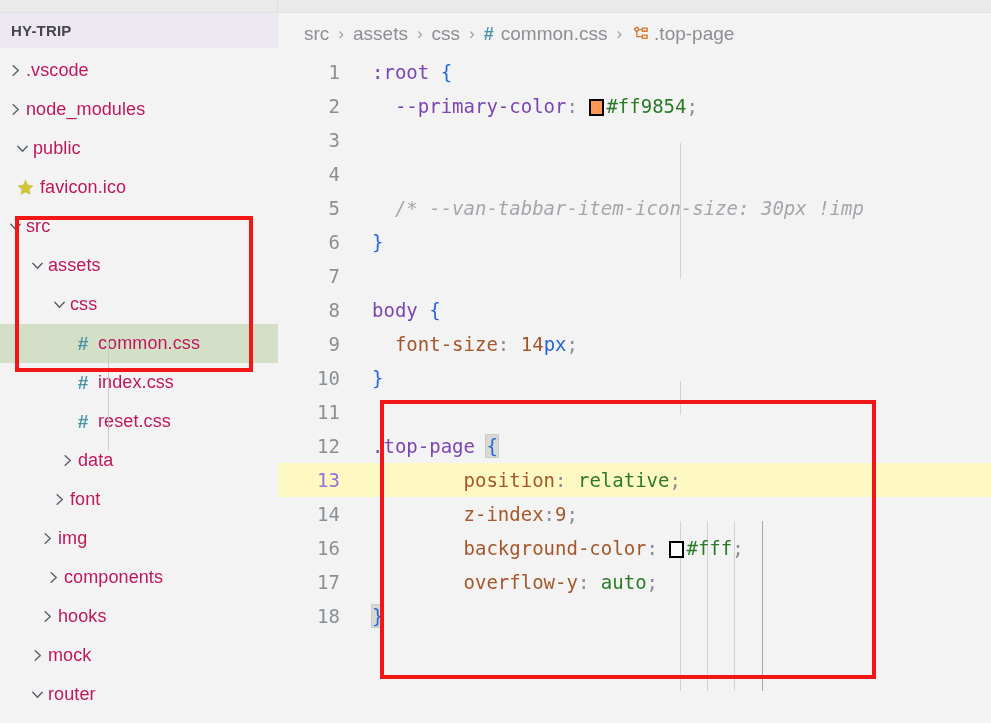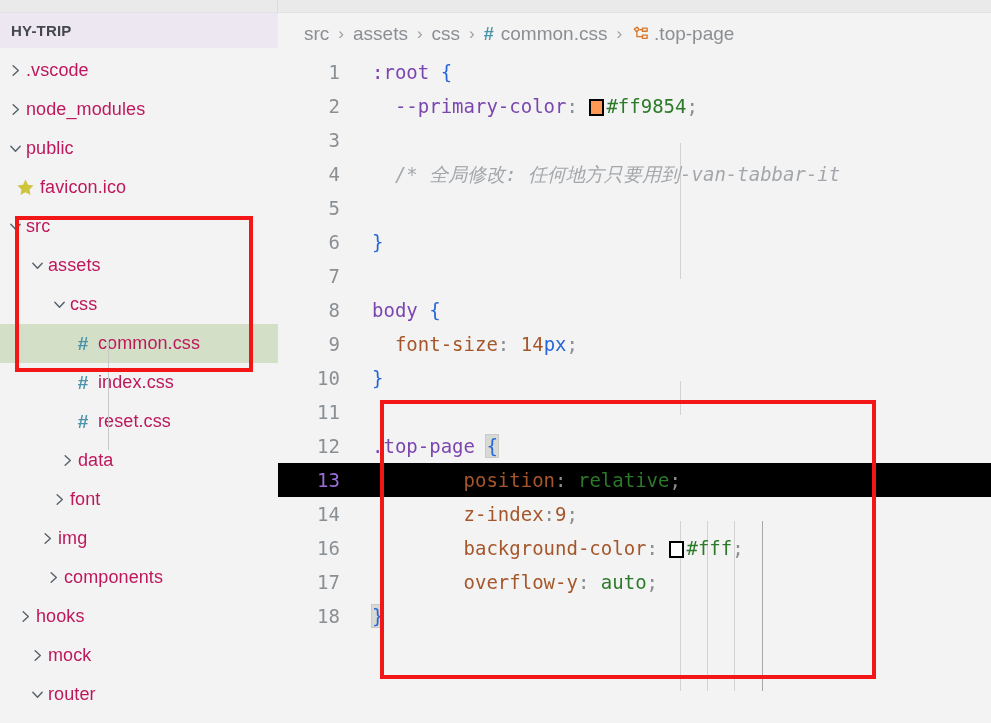--- a/index.html
+++ b/index.html
@@ -154,21 +154,21 @@
     position: relative;
     font-family: "DejaVu Sans Mono", "Liberation Mono", monospace;
     font-size: 19px;
     line-height: 34px;
   }
   .lineRow {
     position: relative;
     height: 34px;
     white-space: pre;
   }
-  .lineRow.active { background: #000000; }
+  .lineRow.active { background: #fef9c3; }
   .lineNo {
     position: absolute;
     left: 0; top: 0;
     width: 62px;
     text-align: right;
     color: #8a8f94;
     font-size: 19px;
   }
   .lineNo.cur { color: #9a6fd8; }
   .lineTxt {
@@ -245,21 +245,21 @@
           <span class="label">.vscode</span>
         </div>
         <div class="row" style="padding-left: 4px;">
           <span class="twisty">
             <svg width="15" height="15" viewBox="0 0 16 16" fill="none" stroke="#56606c" stroke-width="1.5" stroke-linecap="round" stroke-linejoin="round">
               <polyline points="5.5,3 11,8 5.5,13"></polyline>
             </svg>
           </span>
           <span class="label">node_modules</span>
         </div>
-        <div class="row" style="padding-left: 4px;">
+        <div class="row" style="padding-left: 4px; margin-left: 7px;">
           <span class="twisty">
             <svg width="15" height="15" viewBox="0 0 16 16" fill="none" stroke="#56606c" stroke-width="1.5" stroke-linecap="round" stroke-linejoin="round">
               <polyline points="3,5.5 8,11 13,5.5"></polyline>
             </svg>
           </span>
           <span class="label">public</span>
         </div>
         <div class="row" style="padding-left: 12px;">
           <span class="ficon">
             <svg width="19" height="19" viewBox="0 0 20 20">
@@ -335,21 +335,21 @@
           <span class="label">img</span>
         </div>
         <div class="row" style="padding-left: 42px;">
           <span class="twisty">
             <svg width="15" height="15" viewBox="0 0 16 16" fill="none" stroke="#56606c" stroke-width="1.5" stroke-linecap="round" stroke-linejoin="round">
               <polyline points="5.5,3 11,8 5.5,13"></polyline>
             </svg>
           </span>
           <span class="label">components</span>
         </div>
-        <div class="row" style="padding-left: 14px;">
+        <div class="row" style="padding-left: 36px;">
           <span class="twisty">
             <svg width="15" height="15" viewBox="0 0 16 16" fill="none" stroke="#56606c" stroke-width="1.5" stroke-linecap="round" stroke-linejoin="round">
               <polyline points="5.5,3 11,8 5.5,13"></polyline>
             </svg>
           </span>
           <span class="label">hooks</span>
         </div>
         <div class="row" style="padding-left: 26px;">
           <span class="twisty">
             <svg width="15" height="15" viewBox="0 0 16 16" fill="none" stroke="#56606c" stroke-width="1.5" stroke-linecap="round" stroke-linejoin="round">
@@ -400,22 +400,22 @@
       <div class="ig" style="left:402px; top:466px; height:170px;"></div>
       <div class="ig" style="left:429px; top:466px; height:170px;"></div>
       <div class="ig" style="left:456px; top:466px; height:170px;"></div>
       <div class="ig dark" style="left:484px; top:466px; height:170px;"></div>
 
       <div class="ig" style="left:402px; top:88px; height:136px;"></div>
       <div class="ig" style="left:402px; top:326px; height:34px;"></div>
     <div class="lineRow"><span class="lineNo">1</span><span class="lineTxt"><span class="t-sel">:root</span><span> </span><span class="t-brace">{</span></span></div>
         <div class="lineRow"><span class="lineNo">2</span><span class="lineTxt"><span>  </span><span class="t-var">--primary-color</span><span class="t-punc">:</span><span> </span><span class="swatch" style="background:#ff9854"></span><span class="t-val">#ff9854</span><span class="t-punc">;</span></span></div>
         <div class="lineRow"><span class="lineNo">3</span><span class="lineTxt"></span></div>
-        <div class="lineRow"><span class="lineNo">4</span><span class="lineTxt"><span>  </span><span class="t-cmt">/* 全局修改: 任何地方只要用到-van-tabbar-it</span></span></div>
-        <div class="lineRow"><span class="lineNo">5</span></div>
+        <div class="lineRow"><span class="lineNo">4</span></div>
+        <div class="lineRow"><span class="lineNo">5</span><span class="lineTxt"><span>  </span><span class="t-cmt">/* --van-tabbar-item-icon-size: 30px !imp</span></span></div>
         <div class="lineRow"><span class="lineNo">6</span><span class="lineTxt"><span class="t-brace">}</span></span></div>
         <div class="lineRow"><span class="lineNo">7</span><span class="lineTxt"></span></div>
         <div class="lineRow"><span class="lineNo">8</span><span class="lineTxt"><span class="t-sel">body</span><span> </span><span class="t-brace">{</span></span></div>
         <div class="lineRow"><span class="lineNo">9</span><span class="lineTxt"><span>  </span><span class="t-prop">font-size</span><span class="t-punc">:</span><span> </span><span class="t-num">14</span><span class="t-unit">px</span><span class="t-punc">;</span></span></div>
         <div class="lineRow"><span class="lineNo">10</span><span class="lineTxt"><span class="t-brace">}</span></span></div>
         <div class="lineRow"><span class="lineNo">11</span><span class="lineTxt"></span></div>
         <div class="lineRow"><span class="lineNo">12</span><span class="lineTxt"><span class="t-sel">.top-page</span><span> </span><span class="t-brace bracket-hl">{</span></span></div>
         <div class="lineRow active"><span class="lineNo cur">13</span><span class="lineTxt"><span>        </span><span class="t-prop">position</span><span class="t-punc">:</span><span> </span><span class="t-val">relative</span><span class="t-punc">;</span></span></div>
         <div class="lineRow"><span class="lineNo">14</span><span class="lineTxt"><span>        </span><span class="t-prop">z-index</span><span class="t-punc">:</span><span class="t-num">9</span><span class="t-punc">;</span></span></div>
         <div class="lineRow"><span class="lineNo">16</span><span class="lineTxt"><span>        </span><span class="t-prop">background-color</span><span class="t-punc">:</span><span> </span><span class="swatch" style="background:#ffffff"></span><span class="t-val">#fff</span><span class="t-punc">;</span></span></div>

